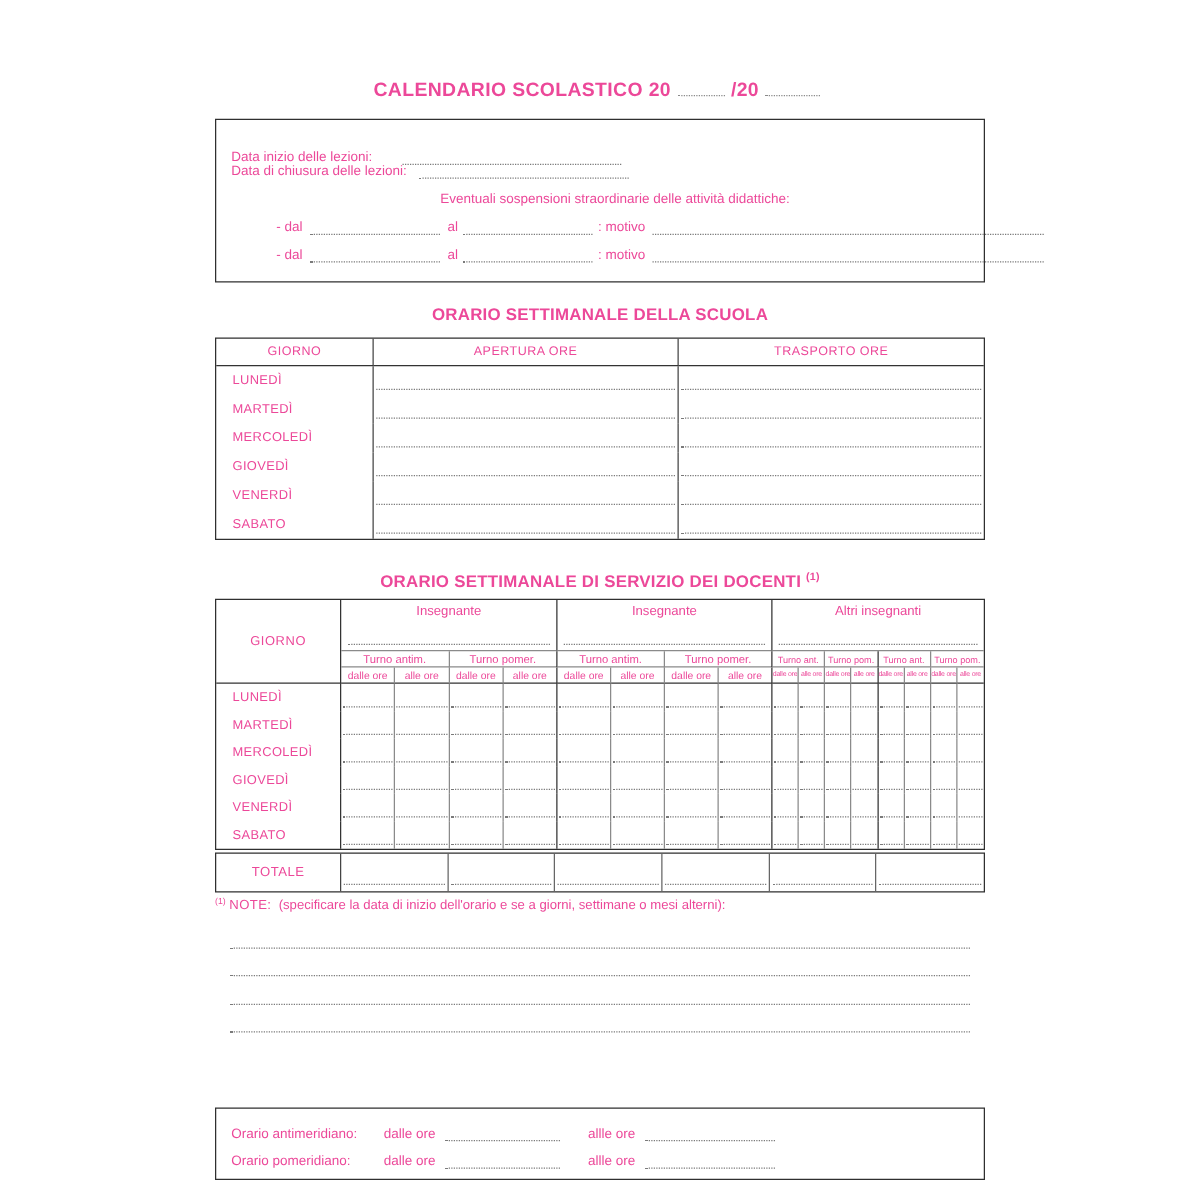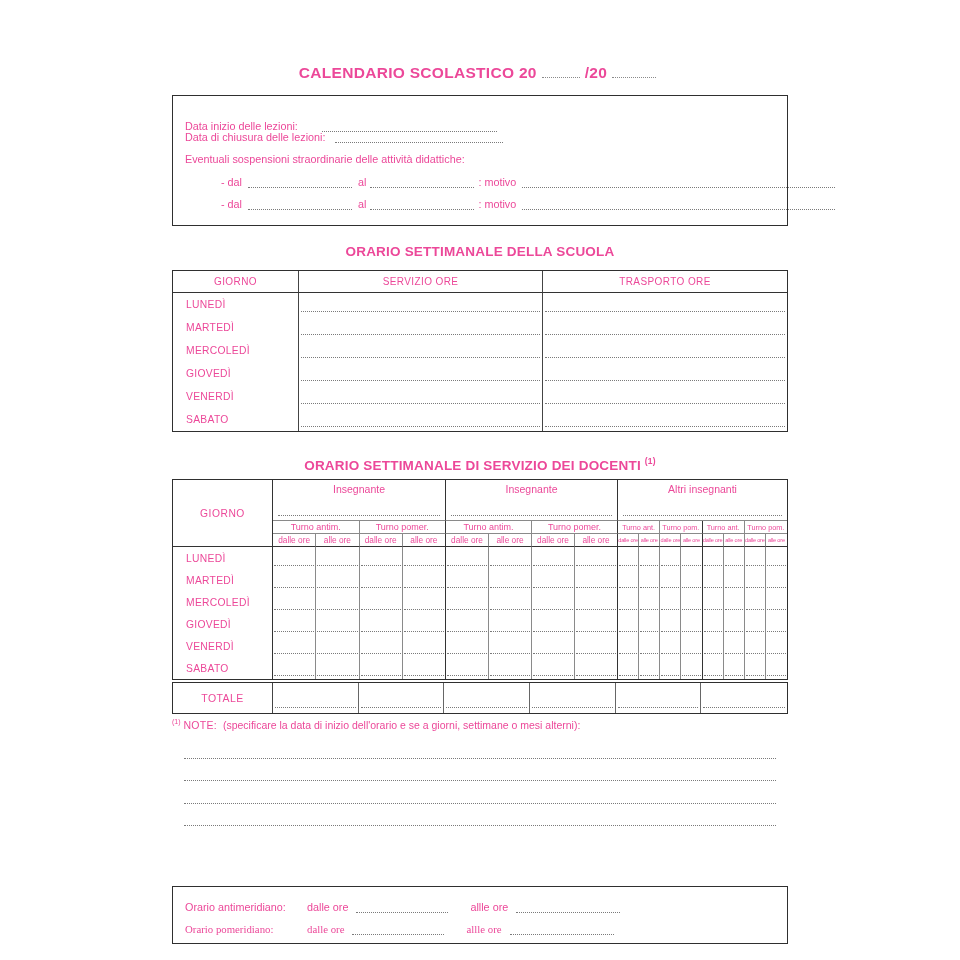--- a/index.html
+++ b/index.html
@@ -64,21 +64,21 @@
 
   <div class="box" style="top:71px;height:129px;">
     <div class="frow" style="top:24px;padding-left:12px;">
       <span class="lbl">Data inizio delle lezioni:</span>
       <span class="dots" style="width:175px;margin-left:24px"></span>
     </div>
     <div class="frow" style="top:35px;padding-left:12px;">
       <span class="lbl">Data di chiusura delle lezioni:</span>
       <span class="dots" style="width:168px;margin-left:10px"></span>
     </div>
-    <div class="frow" style="top:57px;padding-left:12px;">
+    <div class="frow" style="top:57px;padding-left:12px;justify-content:center;">
       <span class="lbl">Eventuali sospensioni straordinarie delle attività didattiche:</span>
     </div>
     <div class="frow" style="top:80px;padding-left:48px;padding-right:14px;">
       <span class="lbl">- dal</span>
       <span class="dots" style="width:104px;margin:0 6px"></span>
       <span class="lbl">al</span>
       <span class="dots" style="width:104px;margin:0 4px"></span>
       <span class="lbl">: motivo</span>
       <span class="dots" style="flex:1;margin-left:6px"></span>
     </div>
@@ -88,21 +88,21 @@
       <span class="lbl">al</span>
       <span class="dots" style="width:104px;margin:0 4px"></span>
       <span class="lbl">: motivo</span>
       <span class="dots" style="flex:1;margin-left:6px"></span>
     </div>
   </div>
 
   <h2 style="top:220px">ORARIO SETTIMANALE DELLA SCUOLA</h2>
   <div class="t2">
     <div class="hc">GIORNO</div>
-    <div class="hc">SERVIZIO ORE</div>
+    <div class="hc">APERTURA ORE</div>
     <div class="hc nr">TRASPORTO ORE</div>
     <div class="dl">LUNEDÌ</div>
       <div class="bc2"></div>
       <div class="bc2 nr"></div>
     <div class="dl">MARTEDÌ</div>
       <div class="bc2"></div>
       <div class="bc2 nr"></div>
     <div class="dl">MERCOLEDÌ</div>
       <div class="bc2"></div>
       <div class="bc2 nr"></div>
@@ -278,21 +278,21 @@
   </div>
 
   <div class="box" style="top:862px;height:56px;">
     <div class="frow" style="top:14px;padding-left:12px;">
       <span class="lbl" style="width:122px">Orario antimeridiano:</span>
       <span class="lbl">dalle ore</span>
       <span class="dots" style="width:92px;margin-left:8px"></span>
       <span class="lbl" style="margin-left:22px">allle ore</span>
       <span class="dots" style="width:104px;margin-left:8px"></span>
     </div>
-    <div class="frow" style="top:36px;padding-left:12px;font-family:Liberation Serif, serif;">
+    <div class="frow" style="top:36px;padding-left:12px;">
       <span class="lbl" style="width:122px">Orario pomeridiano:</span>
       <span class="lbl">dalle ore</span>
       <span class="dots" style="width:92px;margin-left:8px"></span>
       <span class="lbl" style="margin-left:22px">allle ore</span>
       <span class="dots" style="width:104px;margin-left:8px"></span>
     </div>
   </div>
 
 </div>
 

